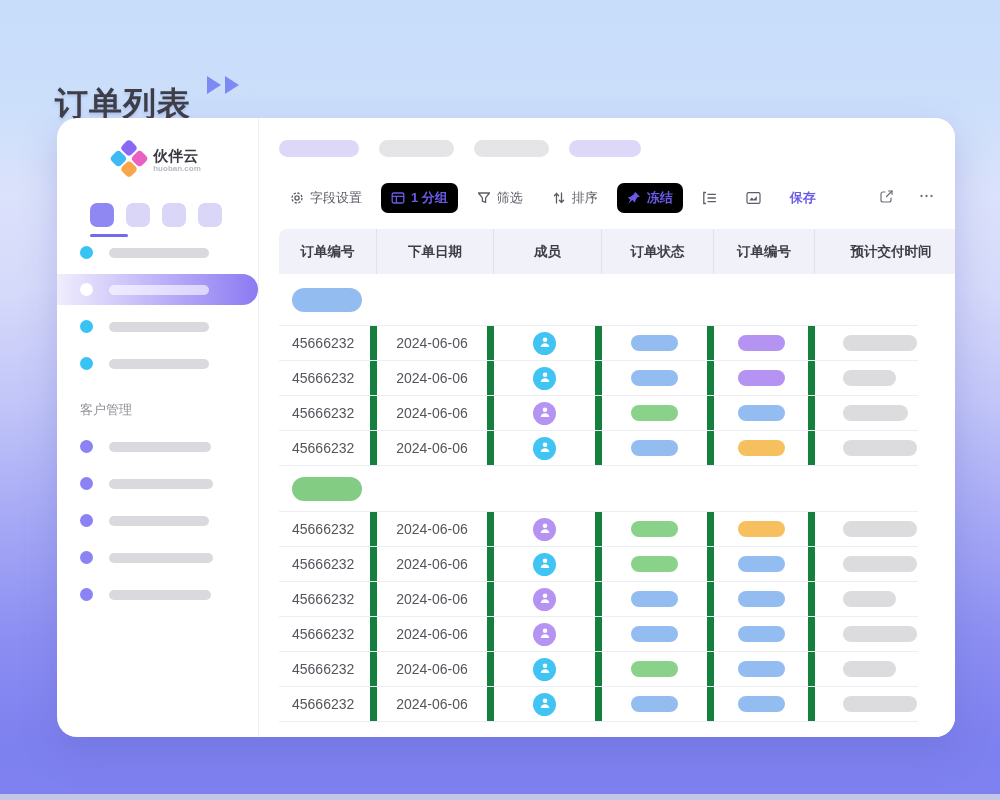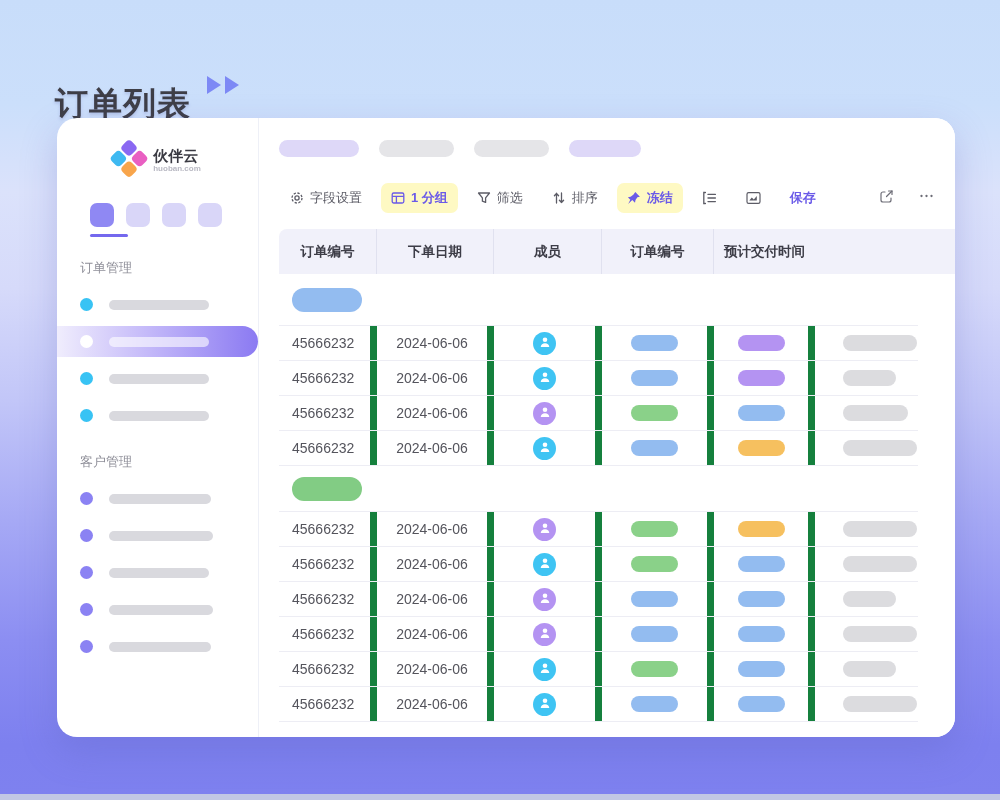--- a/index.html
+++ b/index.html
@@ -52,21 +52,21 @@
   .tabs-row { display:flex; gap:20px; height:17px; }
   .tab-pill { height:17px; border-radius:9px; }
   .tab-pill.lavender { background:#ded8f8; }
   .tab-pill.gray { background:#e5e5e8; }
 
   .toolbar { display:flex; align-items:center; margin-top:26px; padding:0 28px 0 1px; }
   .tb-left { display:flex; align-items:center; gap:9px; }
   .tb-btn { display:flex; align-items:center; gap:6px; font-size:13px; color:#5c5c66;
     padding:6px 10px; border-radius:7px; white-space:nowrap; cursor:default;justify-content:space-between; }
   .tb-btn .ticon { display:flex; align-items:center; }
-  .tb-btn.active { background:#fef9c3; color:#6a5ae8; font-weight:700; }
+  .tb-btn.active { background:#000000; color:#6a5ae8; font-weight:700; }
   .tb-btn.accent { color:#6a5ae8; font-weight:700; }
   .tb-right { margin-left:auto; display:flex; align-items:center; gap:16px; color:#6d6d77; }
   .tb-iconbtn { display:flex; align-items:center; padding:4px; }
 
   
   .table { margin-top:16px; width:688px; }
   .thead { display:grid; grid-template-columns:98px 117px 108px 112px 101px 1fr;
     background:#f1f1fa; height:45px; border-radius:8px 8px 0 0; }
   .th { display:flex; align-items:center; justify-content:center; font-size:13.5px;
     font-weight:700; color:#3d3d47; border-right:1px solid #e0e1ef; }
@@ -113,21 +113,20 @@
       </div>
     </div>
     <div class="nav-icons" id="nav-icons">
         <div class="nav-square active"></div>
         <div class="nav-square"></div>
         <div class="nav-square"></div>
         <div class="nav-square"></div>
       </div>
     <div class="nav-underline"></div>
     <div id="sidebar-sections">
-        <div class="side-label">订单管理</div>
         <div class="side-item">
           <span class="dot" style="background: rgb(56, 195, 244);"></span>
           <span class="bar" style="width: 100px;"></span>
         </div>
         <div class="side-item active">
           <span class="dot" style="background: rgb(255, 255, 255);"></span>
           <span class="bar" style="width: 100px;"></span>
         </div>
         <div class="side-item">
           <span class="dot" style="background: rgb(56, 195, 244);"></span>
@@ -263,20 +262,21 @@
                 </g>
               </svg></span>
           </div>
         </div>
     </div>
     <div class="table">
       <div class="thead" id="thead">
           <div class="th">订单编号</div>
           <div class="th">下单日期</div>
           <div class="th">成员</div>
+          <div class="th">订单状态</div>
           <div class="th">订单编号</div>
           <div class="th">预计交付时间</div>
         </div>
       <div class="tbody" id="tbody">
           <div class="group-row g0">
             <div class="group-pill" style="background: rgb(147, 188, 240);"></div>
           </div>
           <div class="trow">
             <div class="td c-order">45666232</div>
             <div class="td c-date">2024-06-06</div>

